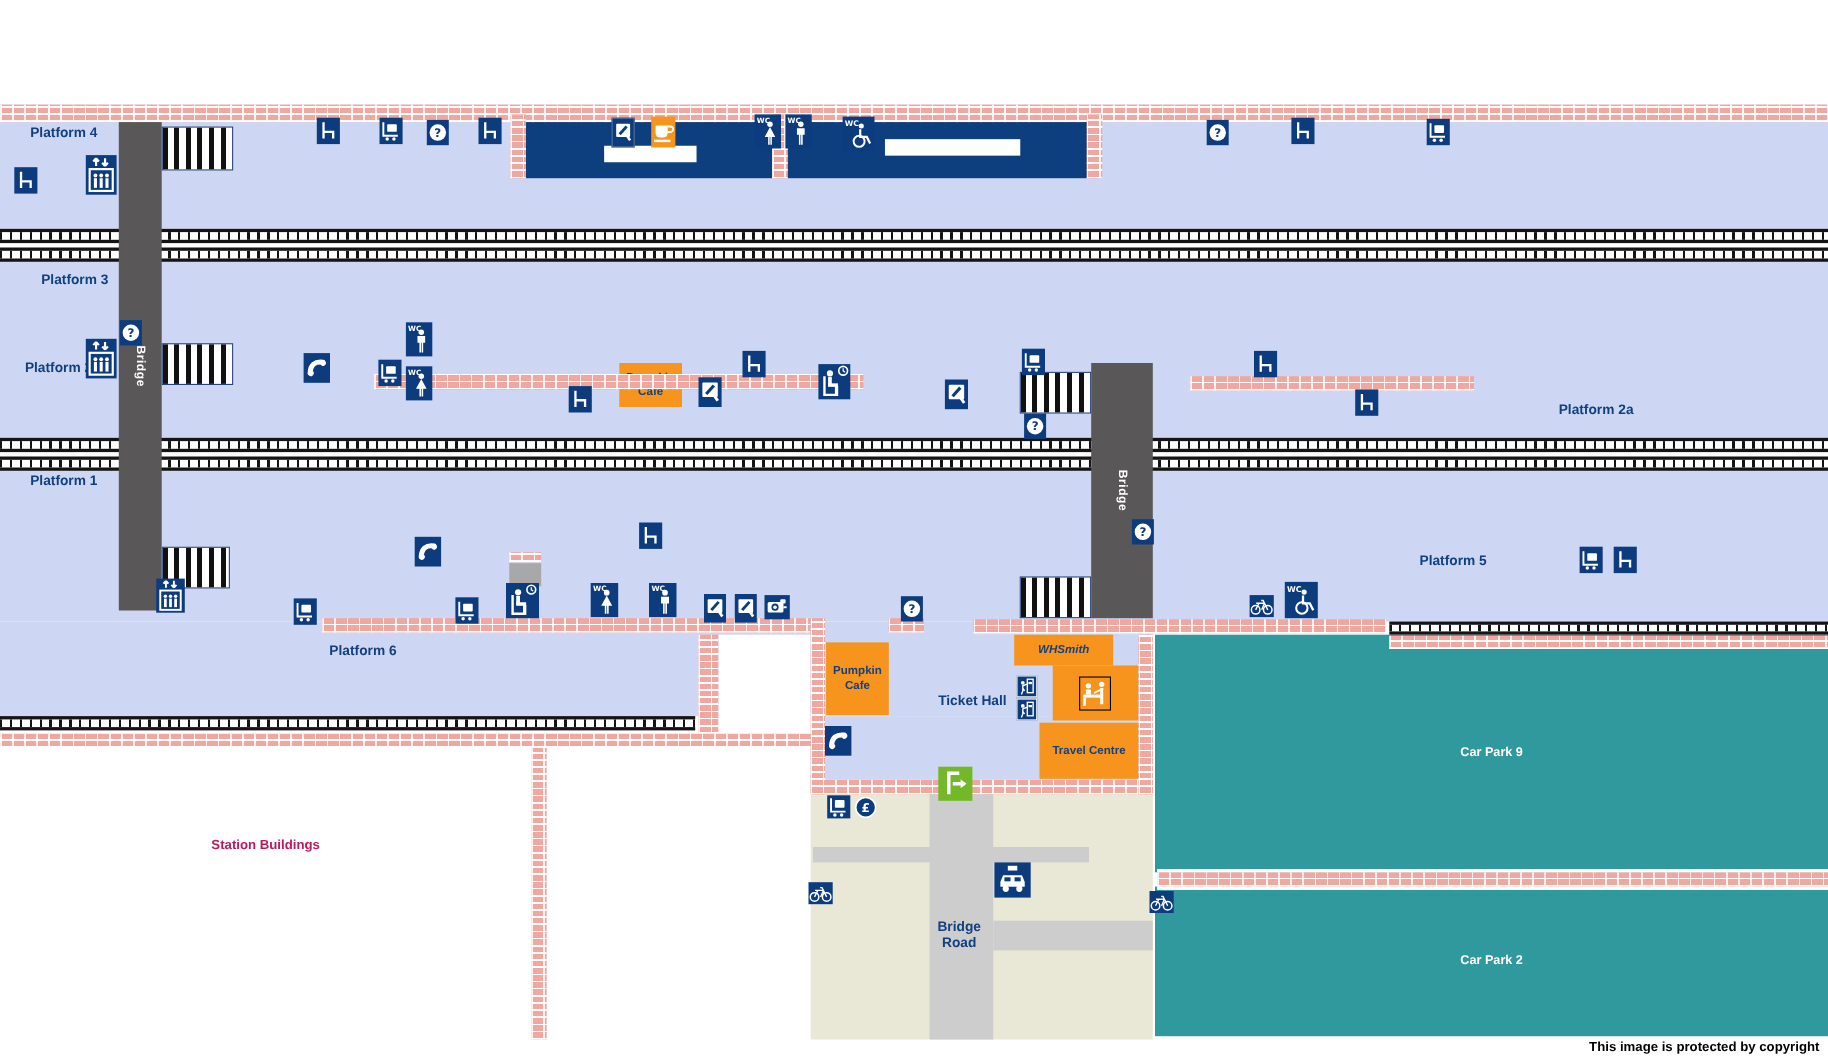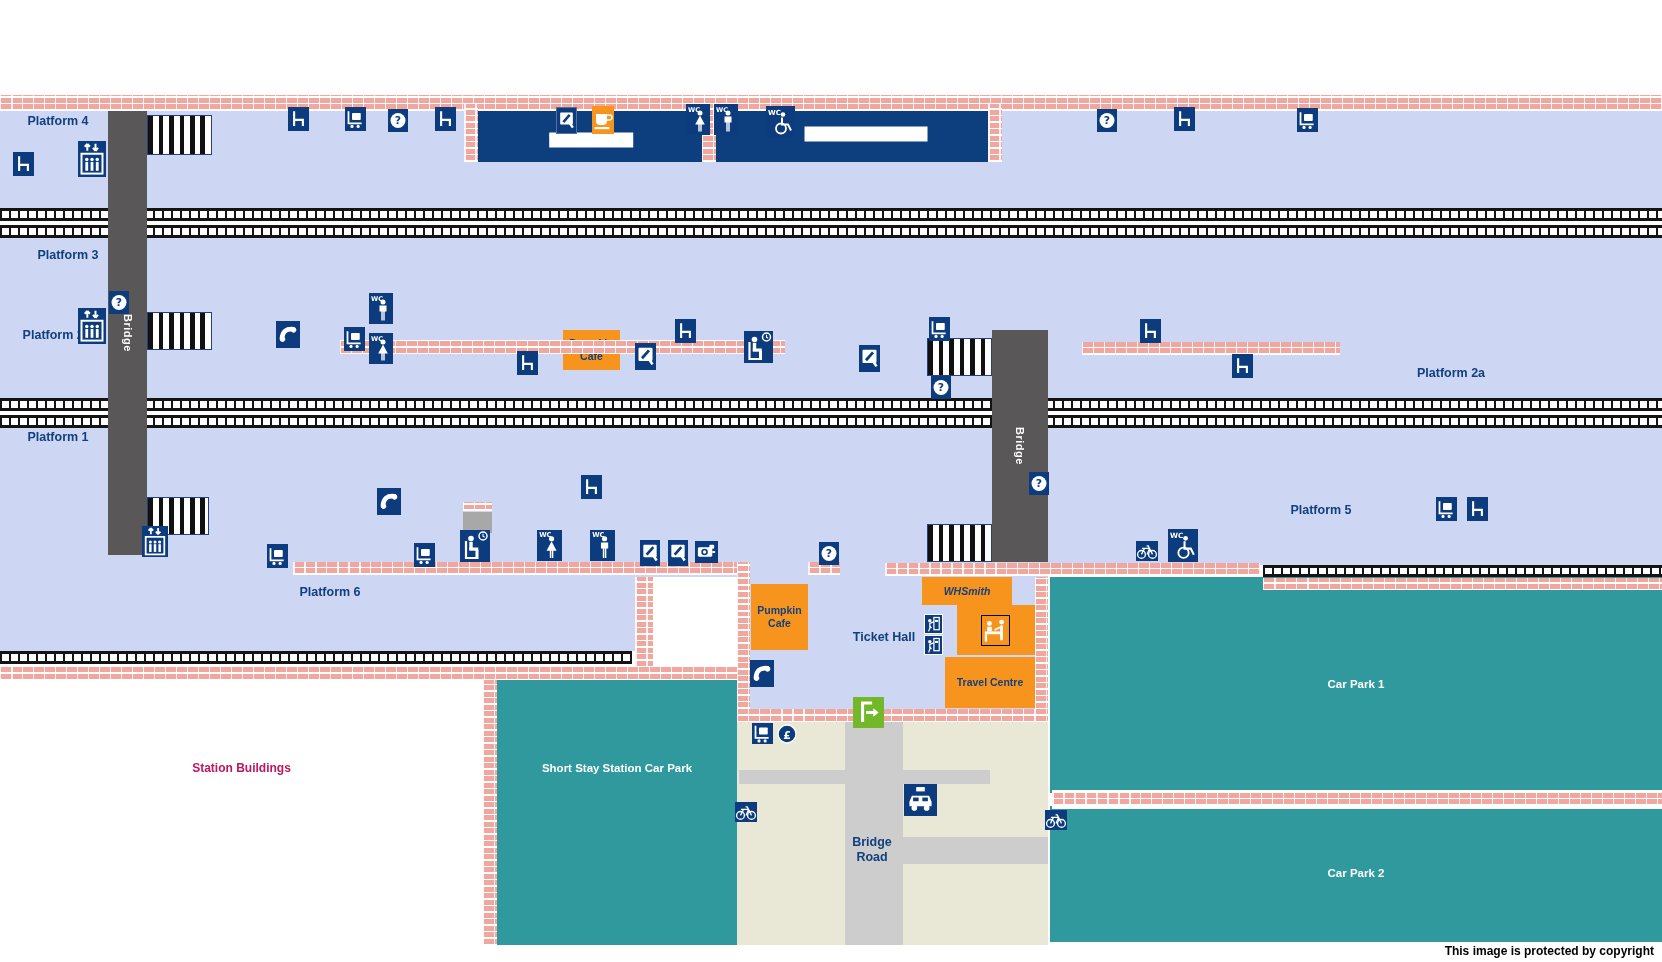--- a/index.html
+++ b/index.html
@@ -48,27 +48,24 @@
 
 <div id="map">
   <div id="copyright">This image is protected by copyright</div>
 <div class="rgn blue" style="left: 0px; top: 111px; width: 1662px; height: 97px;"></div>
     <div class="rgn blue" style="left: 0px; top: 238px; width: 1662px; height: 160px;"></div>
     <div class="rgn blue" style="left: 0px; top: 428px; width: 1662px; height: 137px;"></div>
     <div class="rgn blue" style="left: 0px; top: 565px; width: 1048px; height: 86px;"></div>
     <div class="rgn blue" style="left: 737px; top: 651px; width: 311px; height: 58px;"></div>
     <div class="rgn white" style="left: 653px; top: 577px; width: 84px; height: 90px;"></div>
     <div class="rgn teal" style="left: 1050px; top: 577px; width: 612px; height: 216px;">
-      <div class="rgn-label">Car Park 1</div>
+      <div class="rgn-label">Car Park 9</div>
     </div>
     <div class="rgn teal" style="left: 1050px; top: 806px; width: 612px; height: 136px;">
       <div class="rgn-label">Car Park 2</div>
-    </div>
-    <div class="rgn teal" style="left: 497px; top: 680px; width: 240px; height: 265px;">
-      <div class="rgn-label" style="transform: translateY(-44px);">Short Stay Station Car Park</div>
     </div>
     <div class="rgn white" style="left: 0px; top: 680px; width: 483px; height: 265px;">
       <div class="rgn-label" style="transform: translateY(-44px);">Station Buildings</div>
     </div>
     <div class="rgn beige" style="left: 737px; top: 722px; width: 311px; height: 223px;"></div>
     <div class="rgn road" style="left: 845px; top: 722px; width: 58px; height: 223px;"></div>
     <div class="rgn road" style="left: 739px; top: 770px; width: 251px; height: 14px;"></div>
     <div class="rgn road" style="left: 903px; top: 837px; width: 145px; height: 27px;"></div>
     <div class="rgn navy-box" style="left: 478px; top: 104px; width: 224px; height: 58px;"></div>
     <div class="rgn navy-box" style="left: 716px; top: 104px; width: 272px; height: 58px;"></div>

